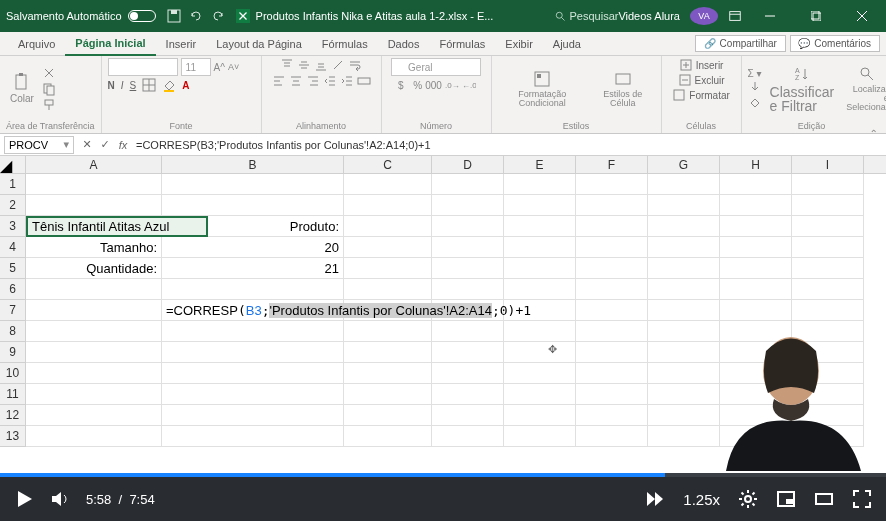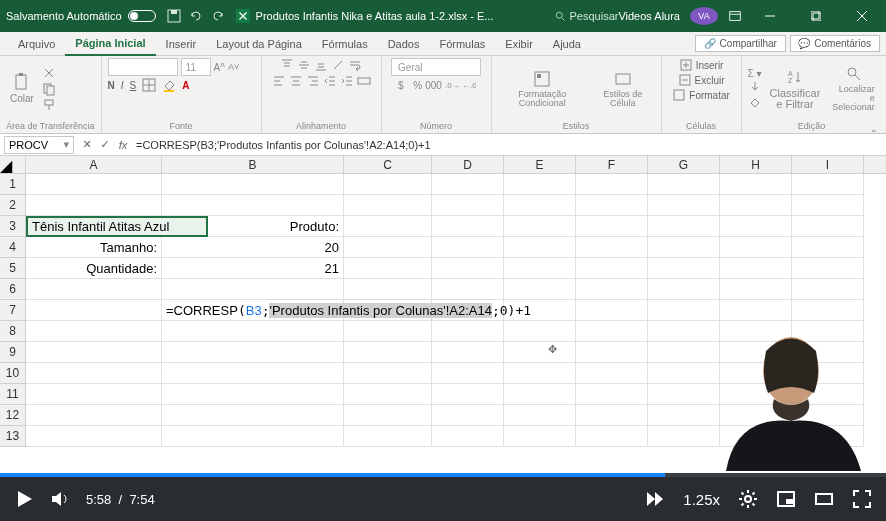--- a/index.html
+++ b/index.html
@@ -25,21 +25,21 @@
 .tabs-right { margin-left: auto; display: flex; gap: 4px; padding-right: 6px; }
 .share-btn { border: 1px solid #c0c0c0; padding: 2px 8px; font-size: 10px; display: flex; align-items: center; gap: 3px; background: #fff; }
 
 
 .ribbon { background: #f3f2f1; height: 78px; display: flex; border-bottom: 1px solid #c8c8c8; font-size: 10px; color: #666; }
 .rgroup { border-right: 1px solid #d8d8d8; display: flex; flex-direction: column; padding: 2px 6px; }
 .rgroup-body { flex: 1; display: flex; align-items: center; gap: 4px; }
 .rgroup-label { text-align: center; font-size: 9px; color: #888; padding-top: 2px; }
 .rbtn { display: flex; flex-direction: column; align-items: center; justify-content: center; gap: 2px; padding: 2px 4px; color: #888; }
 .ricon { width: 18px; height: 18px; }
-.fontbox { border: 1px solid #c8c8c8; background: #fff; width: 70px; height: 18px; font-size: 10px; padding: 0 6px; color: #999; }
+.fontbox { border: 1px solid #c8c8c8; background: #fff; width: 70px; height: 18px; font-size: 10px; padding: 0 16px; color: #999; }
 .sizebox { border: 1px solid #c8c8c8; background: #fff; width: 30px; height: 18px; font-size: 10px; padding: 0 4px; color: #999; }
 .mini { width: 14px; height: 14px; }
 .rstack { display: flex; flex-direction: column; gap: 2px; }
 .rrow { display: flex; gap: 3px; align-items: center; }
 
 
 .formulabar { height: 22px; display: flex; align-items: center; border-bottom: 1px solid #d0d0d0; font-size: 11px; }
 .namebox { width: 70px; border: 1px solid #c8c8c8; margin: 2px 4px; height: 18px; padding: 0 4px; font-size: 11px; display: flex; align-items: center; background: #fff; }
 .fb-btn { width: 18px; text-align: center; color: #666; }
 .fb-input { flex: 1; padding-left: 4px; color: #333; font-size: 11px; }
@@ -356,21 +356,21 @@
         <svg class="mini" viewBox="0 0 14 14">
             <path d="M3 8l4-4 4 4-4 4z" stroke="#888" fill="none"></path>
           </svg>
       </div>
       <div class="rbtn">
         <svg class="ricon" viewBox="0 0 18 18">
             <text x="2" y="8" font-size="7" fill="#888">A</text>
             <text x="2" y="15" font-size="7" fill="#888">Z</text>
             <path d="M12 4v10m-2-2l2 2 2-2" stroke="#888" fill="none"></path>
           </svg>
-        <span style="font-size:11px;text-align:center;line-height:1">Classificar e Filtrar</span>
+        <span style="font-size:14px;text-align:left;line-height:1">Classificar e Filtrar</span>
       </div>
       <div class="rbtn">
         <svg class="ricon" viewBox="0 0 18 18">
             <circle cx="7" cy="7" r="4" stroke="#888" fill="none"></circle>
             <line x1="10" y1="10" x2="15" y2="15" stroke="#888"></line>
           </svg>
         <span style="font-size:9px;text-align:right;line-height:1">Localizar e Selecionar</span>
       </div>
     </div>
     <div class="rgroup-label">Edição</div>

